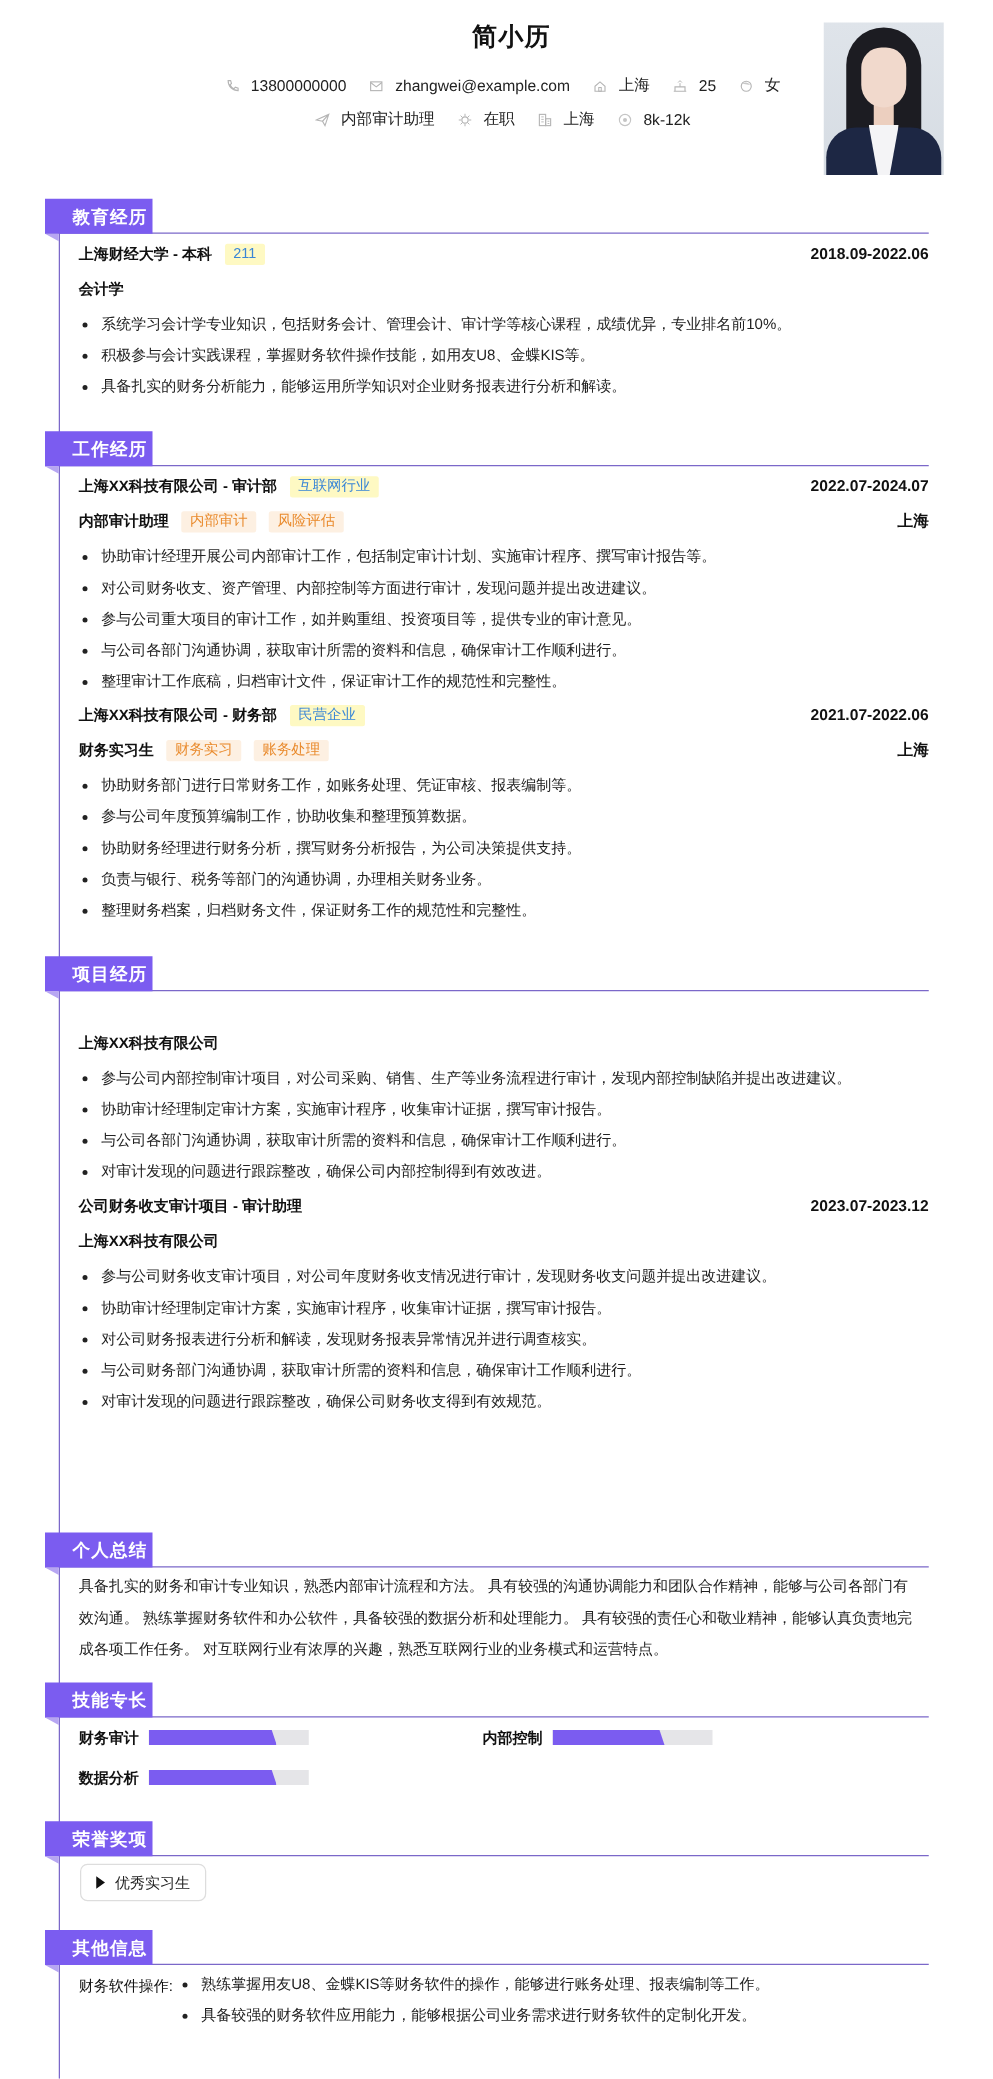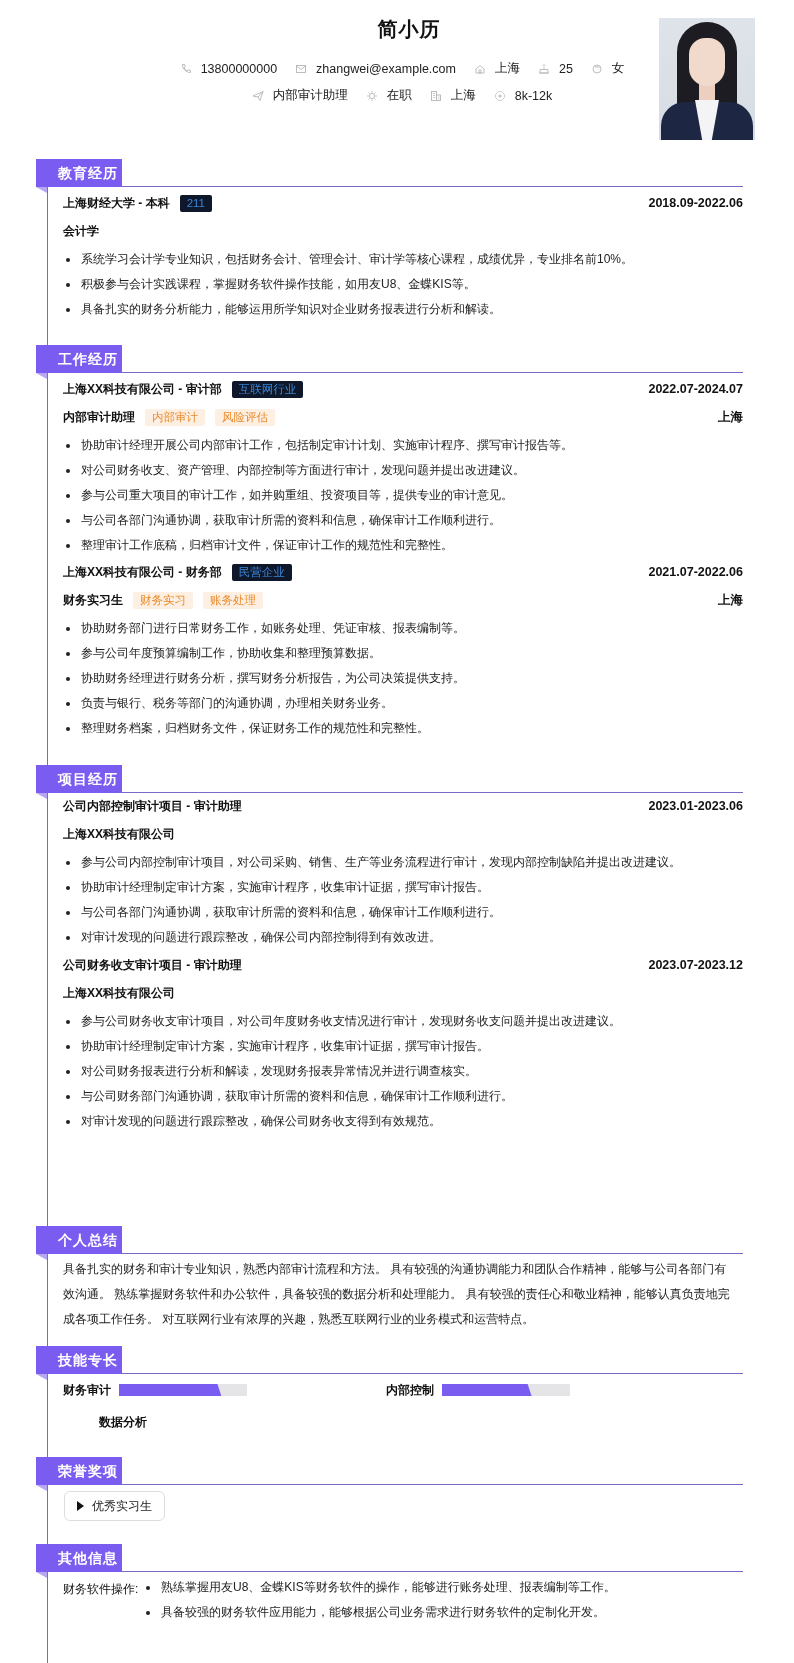--- a/index.html
+++ b/index.html
@@ -42,21 +42,21 @@
     color: #fff; font-size: 14px; font-weight: bold; line-height: 28px; padding-left: 22px; letter-spacing: 1px;
   }
   .sec-fold { position: absolute; left: 0; top: 28px; width: 0; height: 0; border-top: 6px solid #b7a6f2; border-left: 11px solid transparent; }
   .sec-rule { position: absolute; left: 0; right: 0; top: 27px; height: 1px; background: #7b68c9; }
 
   .row { position: absolute; left: 27px; right: 0; display: flex; align-items: center; justify-content: space-between; height: 20px; }
   .row .left { display: flex; align-items: center; }
   .bold { font-weight: bold; font-size: 12px; color: #111; }
   .date { font-weight: bold; font-size: 12.5px; color: #111; }
   .tag { display: inline-block; font-size: 11.5px; padding: 1px 7px; margin-left: 10px; border-radius: 2px; line-height: 15px; }
-  .tag.blue { background: #0f172a; color: #3a86d6; }
+  .tag.blue { background: #fef9c3; color: #3a86d6; }
   .tag.orange { background: #fdf0e2; color: #e98a2c; }
 
   .bullets { position: absolute; left: 27px; right: 0; list-style: none; }
   .bullets li { position: relative; height: 25px; line-height: 25px; padding-left: 18px; font-size: 12px; color: #222; white-space: nowrap; }
   .bullets li::before { content: ""; position: absolute; left: 3px; top: 11px; width: 4px; height: 4px; background: #222; border-radius: 50%; }
 
   .summary { position: absolute; left: 27px; right: 6px; font-size: 12px; line-height: 25px; color: #222; }
 
   .skill { position: absolute; display: flex; align-items: center; height: 16px; }
   .skill .label { font-weight: bold; font-size: 12px; color: #111; width: 56px; }
@@ -249,24 +249,20 @@
   </ul>
 </div>
 
 <div class="section" style="top:765px;">
   <div class="sec-head">
     <div class="sec-rule"></div>
     <div class="sec-tab">项目经历</div>
     <div class="sec-fold"></div>
   </div>
 
-  <div class="row" style="top:31px;">
-    <span class="bold">公司内部控制审计项目 - 审计助理</span>
-    <span class="date">2023.01-2023.06</span>
-  </div>
   <div class="row" style="top:59px;">
     <span class="bold">上海XX科技有限公司</span>
   </div>
   <ul class="bullets" style="top:85px;">
     <li>参与公司内部控制审计项目，对公司采购、销售、生产等业务流程进行审计，发现内部控制缺陷并提出改进建议。</li>
     <li>协助审计经理制定审计方案，实施审计程序，收集审计证据，撰写审计报告。</li>
     <li>与公司各部门沟通协调，获取审计所需的资料和信息，确保审计工作顺利进行。</li>
     <li>对审计发现的问题进行跟踪整改，确保公司内部控制得到有效改进。</li>
   </ul>
 
@@ -310,21 +306,21 @@
     <div class="bar">
         <div class="fill" id="fill0" style="width: 80%;"></div>
       </div>
   </div>
   <div class="skill" style="left:350px; top:36px;">
     <span class="label">内部控制</span>
     <div class="bar">
         <div class="fill" id="fill1" style="width: 70%;"></div>
       </div>
   </div>
-  <div class="skill" style="left:27px; top:68px;flex-direction:column;">
+  <div class="skill" style="left:27px; top:68px;">
     <span class="label">数据分析</span>
     <div class="bar">
         <div class="fill" id="fill2" style="width: 80%;"></div>
       </div>
   </div>
 </div>
 
 <div class="section" style="top:1457px;">
   <div class="sec-head">
     <div class="sec-rule"></div>

